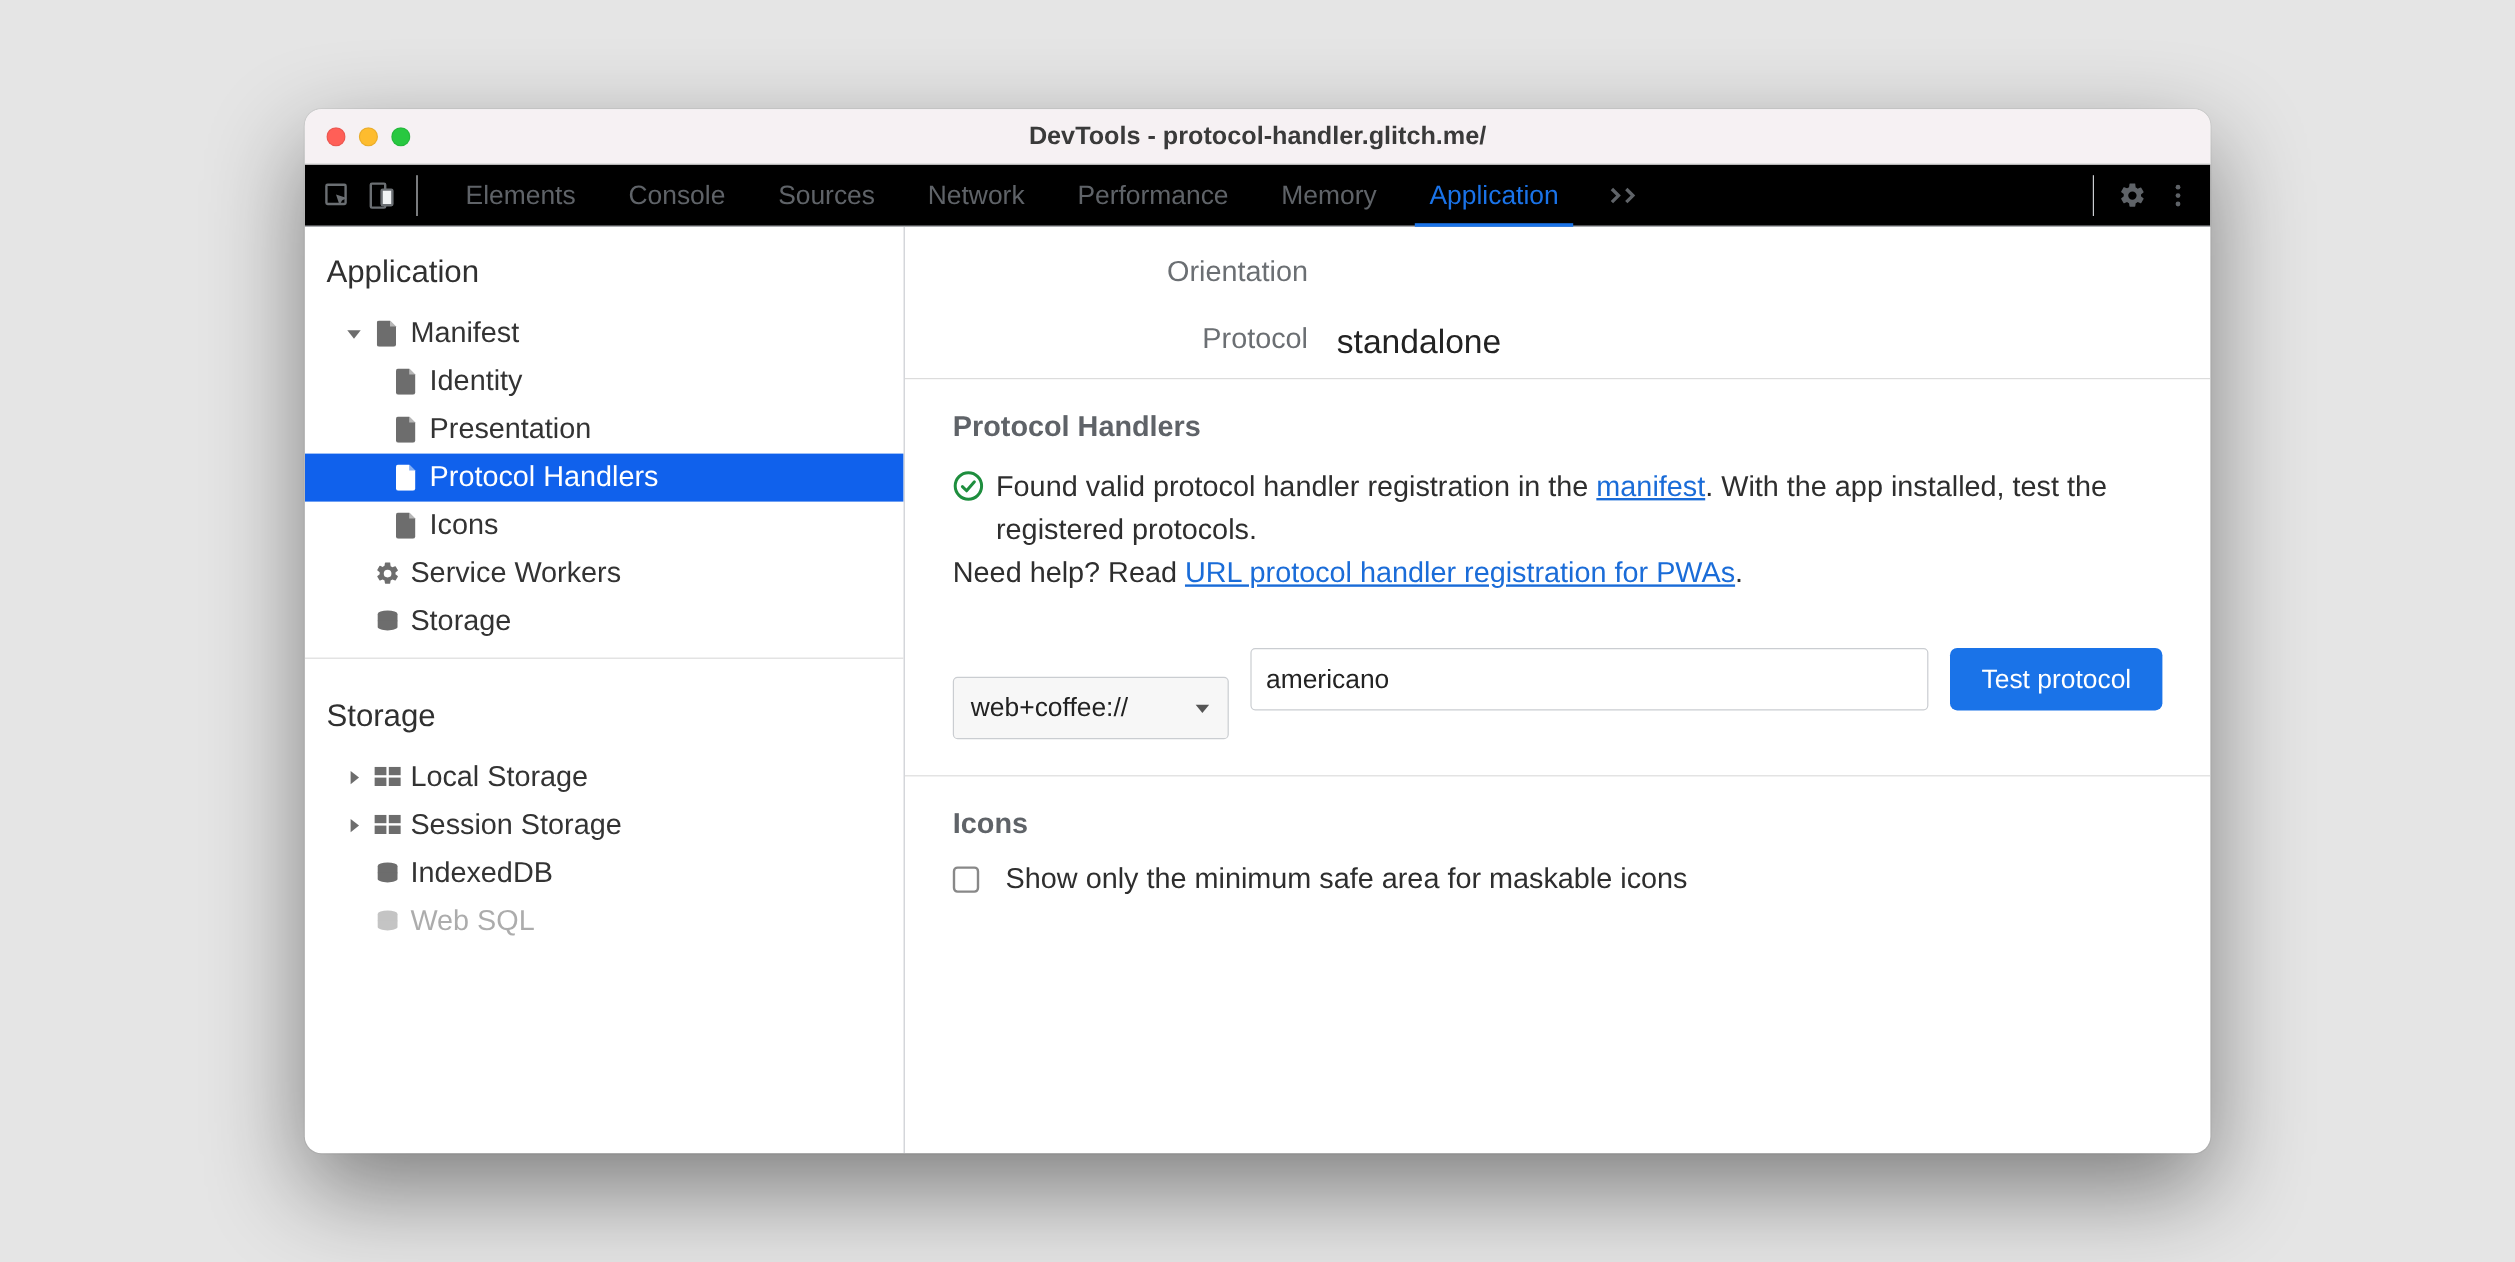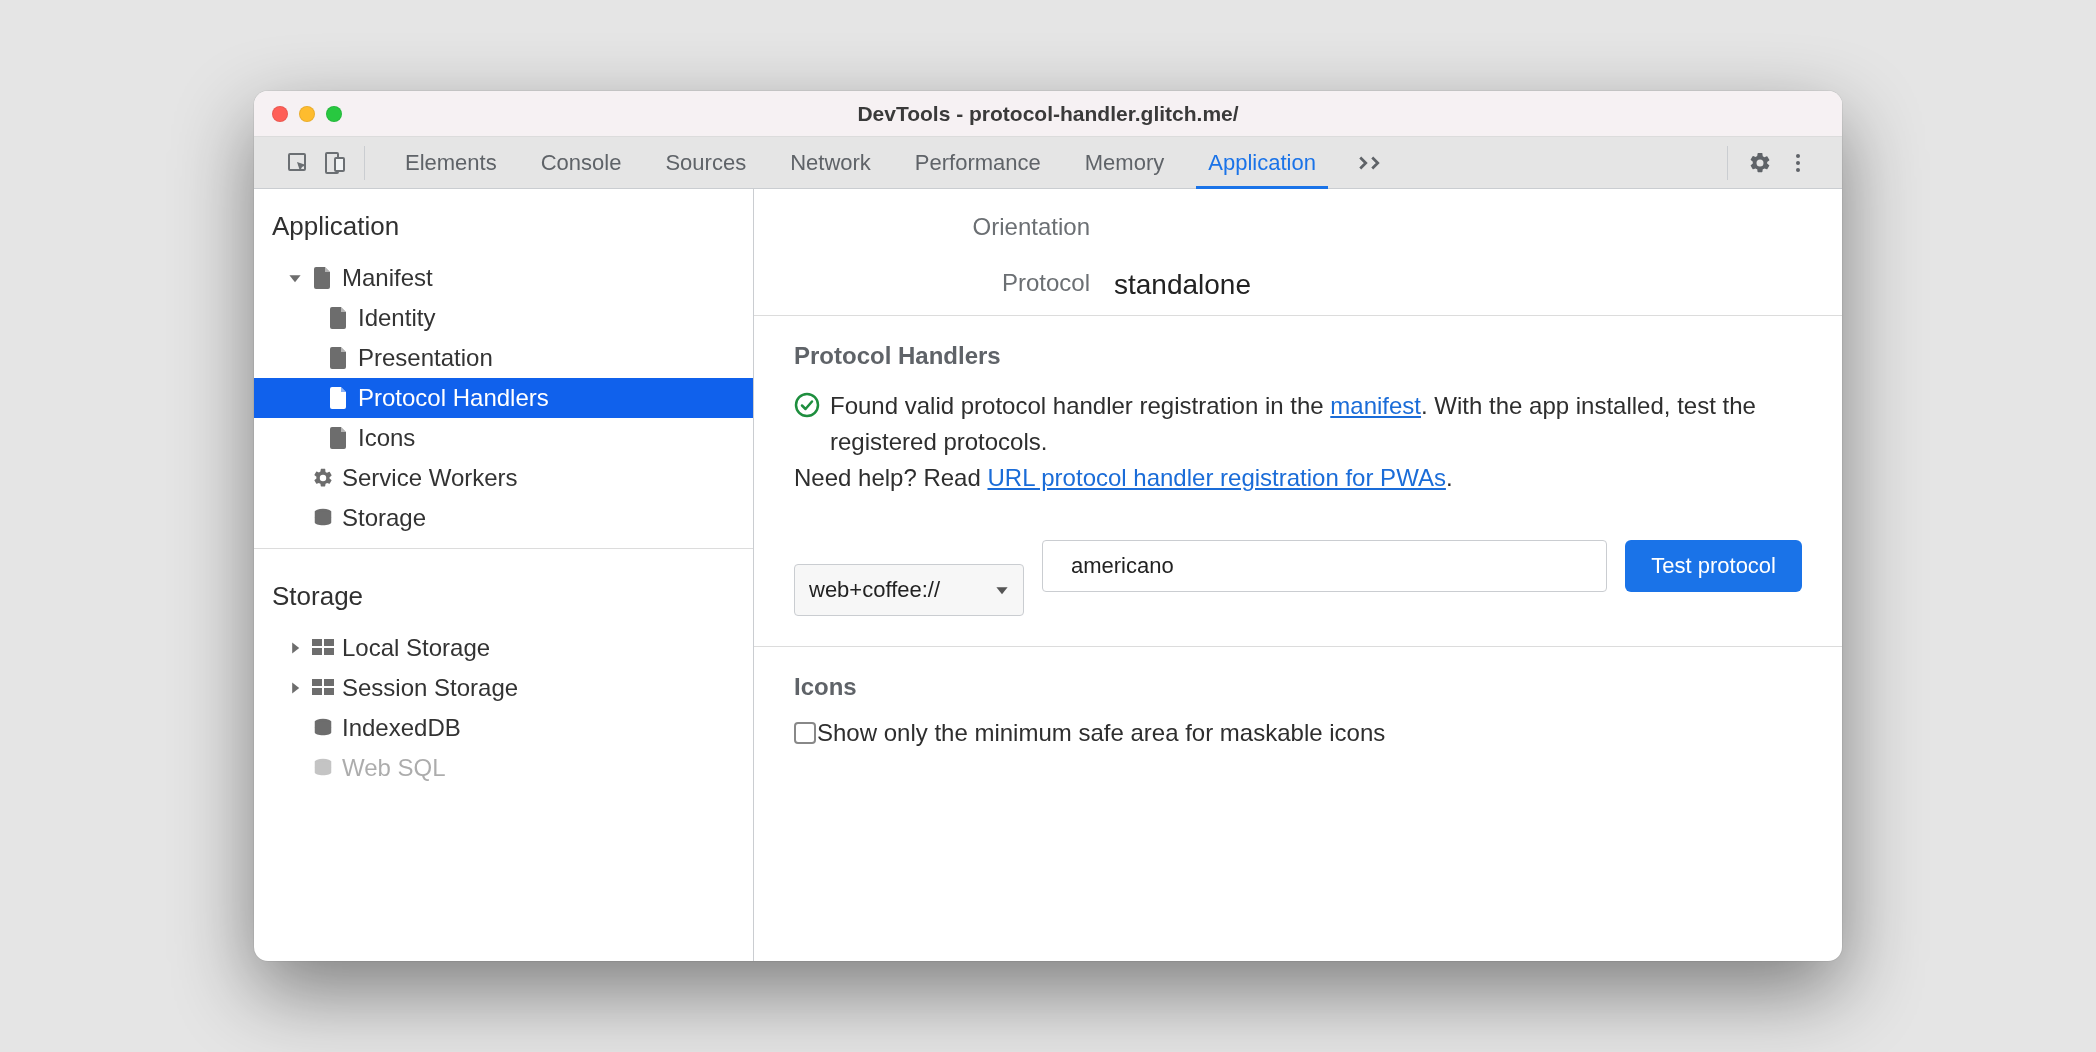--- a/index.html
+++ b/index.html
@@ -35,24 +35,24 @@
   .dot { width: 16px; height: 16px; border-radius: 50%; }
   .dot.red { background: #ff5f57; border: 1px solid rgba(0,0,0,0.08); }
   .dot.yellow { background: #febc2e; border: 1px solid rgba(0,0,0,0.08); }
   .dot.green { background: #28c840; border: 1px solid rgba(0,0,0,0.08); }
   .title {
     position: absolute; left: 0; right: 0; text-align: center;
     font-size: 21px; font-weight: 600; color: #3a3a3a; pointer-events: none;
   }
   .toolbar {
     height: 52px;
-    background: #e5e5e5;
+    background: #000000;
     border-bottom: 1px solid #cacdd1;
     display: flex; align-items: center;
-    padding: 0 28px;
+    padding: 0 11px;
     gap: 4px;
   }
   .tb-icon { width: 32px; height: 32px; display: flex; align-items: center; justify-content: center; color: #6b6f73; }
   .tb-sep { width: 1px; height: 34px; background: #cacdd1; margin: 0 10px; }
   .tabs { display: flex; align-items: stretch; height: 100%; gap: 0; margin-left: 4px; }
   .tab {
     display: flex; align-items: center; padding: 0 22px;
     font-size: 22px; color: #5f6368; cursor: default; position: relative;
   }
   .tab.active { color: #1a73e8; }
@@ -92,29 +92,29 @@
   .proto-row { display: flex; align-items: center; gap: 18px; }
   .select-box {
     height: 52px; border: 1px solid #cacdd1; background: #f7f7f7;
     display: flex; align-items: center; padding: 0 14px; gap: 10px;
     font-size: 22px; color: #222; border-radius: 4px; min-width: 230px;
     justify-content: space-between;
     margin-top: 48px;
   }
   .text-input {
     height: 52px; border: 1px solid #cacdd1; background: #fff;
-    padding: 0 28px; font-size: 22px; color: #222; border-radius: 4px;
+    padding: 0 12px; font-size: 22px; color: #222; border-radius: 4px;
     flex: 1; max-width: 620px; outline: none;
   }
   .btn-primary {
     height: 52px; background: #1a73e8; color: #fff; border: none;
     padding: 0 26px; font-size: 22px; font-weight: 500; border-radius: 6px;
     cursor: pointer;
   }
-  .checkbox-row { display: flex; align-items: center; gap: 1px; font-size: 24px; color: #2e2e2e; }
+  .checkbox-row { display: flex; align-items: center; gap: 22px; font-size: 24px; color: #2e2e2e; }
   .checkbox-box { width: 22px; height: 22px; border: 2px solid #888; border-radius: 4px; }
   svg { display: block; }
 </style>
 </head>
 <body>
 
 <div class="window">
 
   <div class="titlebar">
     <div class="traffic">

